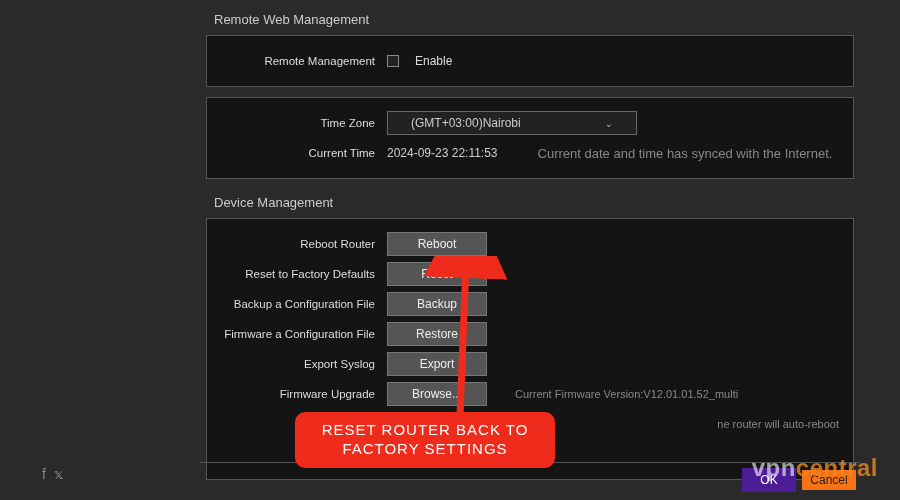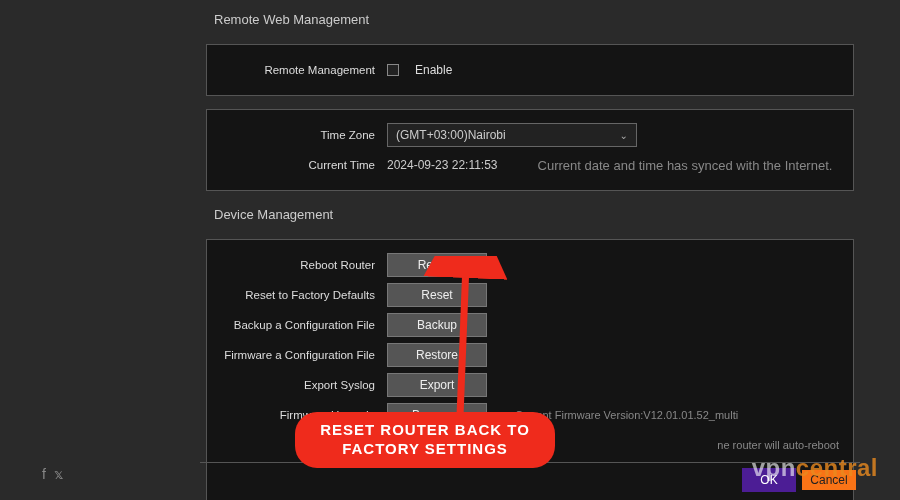--- a/index.html
+++ b/index.html
@@ -19,21 +19,21 @@
     padding-top: 6px;
   }
   .section-title {
     color: #ccc;
     font-size: 13px;
     padding: 6px 14px 4px;
   }
   .panel {
     border: 1px solid #555;
     padding: 10px 10px;
-    margin: 13px 6px 10px;
+    margin: 4px 6px 10px;
     background: #141414;
   }
   .row {
     display: flex;
     align-items: center;
     min-height: 30px;
     padding: 2px 0;
   }
   .row-label {
     width: 170px;
@@ -51,21 +51,21 @@
     margin-right: 6px;
     vertical-align: middle;
   }
   .check-label { color: #ddd; }
   .select {
     width: 250px; height: 24px;
     border: 1px solid #666;
     background: #222;
     color: #ccc;
     display: flex; align-items: center; justify-content: space-between;
-    padding: 0 8px;
+    padding: 0 23px;
     font-size: 12px;
   }
   .chevron { font-size: 10px; color: #aaa; }
   .readout { color: #ccc; padding-right: 30px; }
   .hint { color: #888; font-size: 13px; }
   .btn {
     width: 100px; height: 24px;
     background: #555; color: #eee;
     border: 1px solid #777;
     display: flex; align-items: center; justify-content: center;
@@ -92,23 +92,23 @@
     background: #f97316; color: #222;
     display: flex; align-items: center; justify-content: center;
     font-size: 12px; cursor: pointer;
   }
   
   .callout {
     position: absolute;
     left: 295px; top: 412px;
     width: 260px; height: 56px;
     background: #ef2b1c;
-    border-radius: 22px;
+    border-radius: 10px;
     color: #fff;
-    font-weight: 700;
+    font-weight: 400;
     letter-spacing: 1px;
     font-size: 15px;
     display: flex; align-items: center; justify-content: center;
     text-align: center; line-height: 1.25;
     z-index: 5;
   }
   .arrow {
     position: absolute; z-index: 4;
     pointer-events: none;
   }

